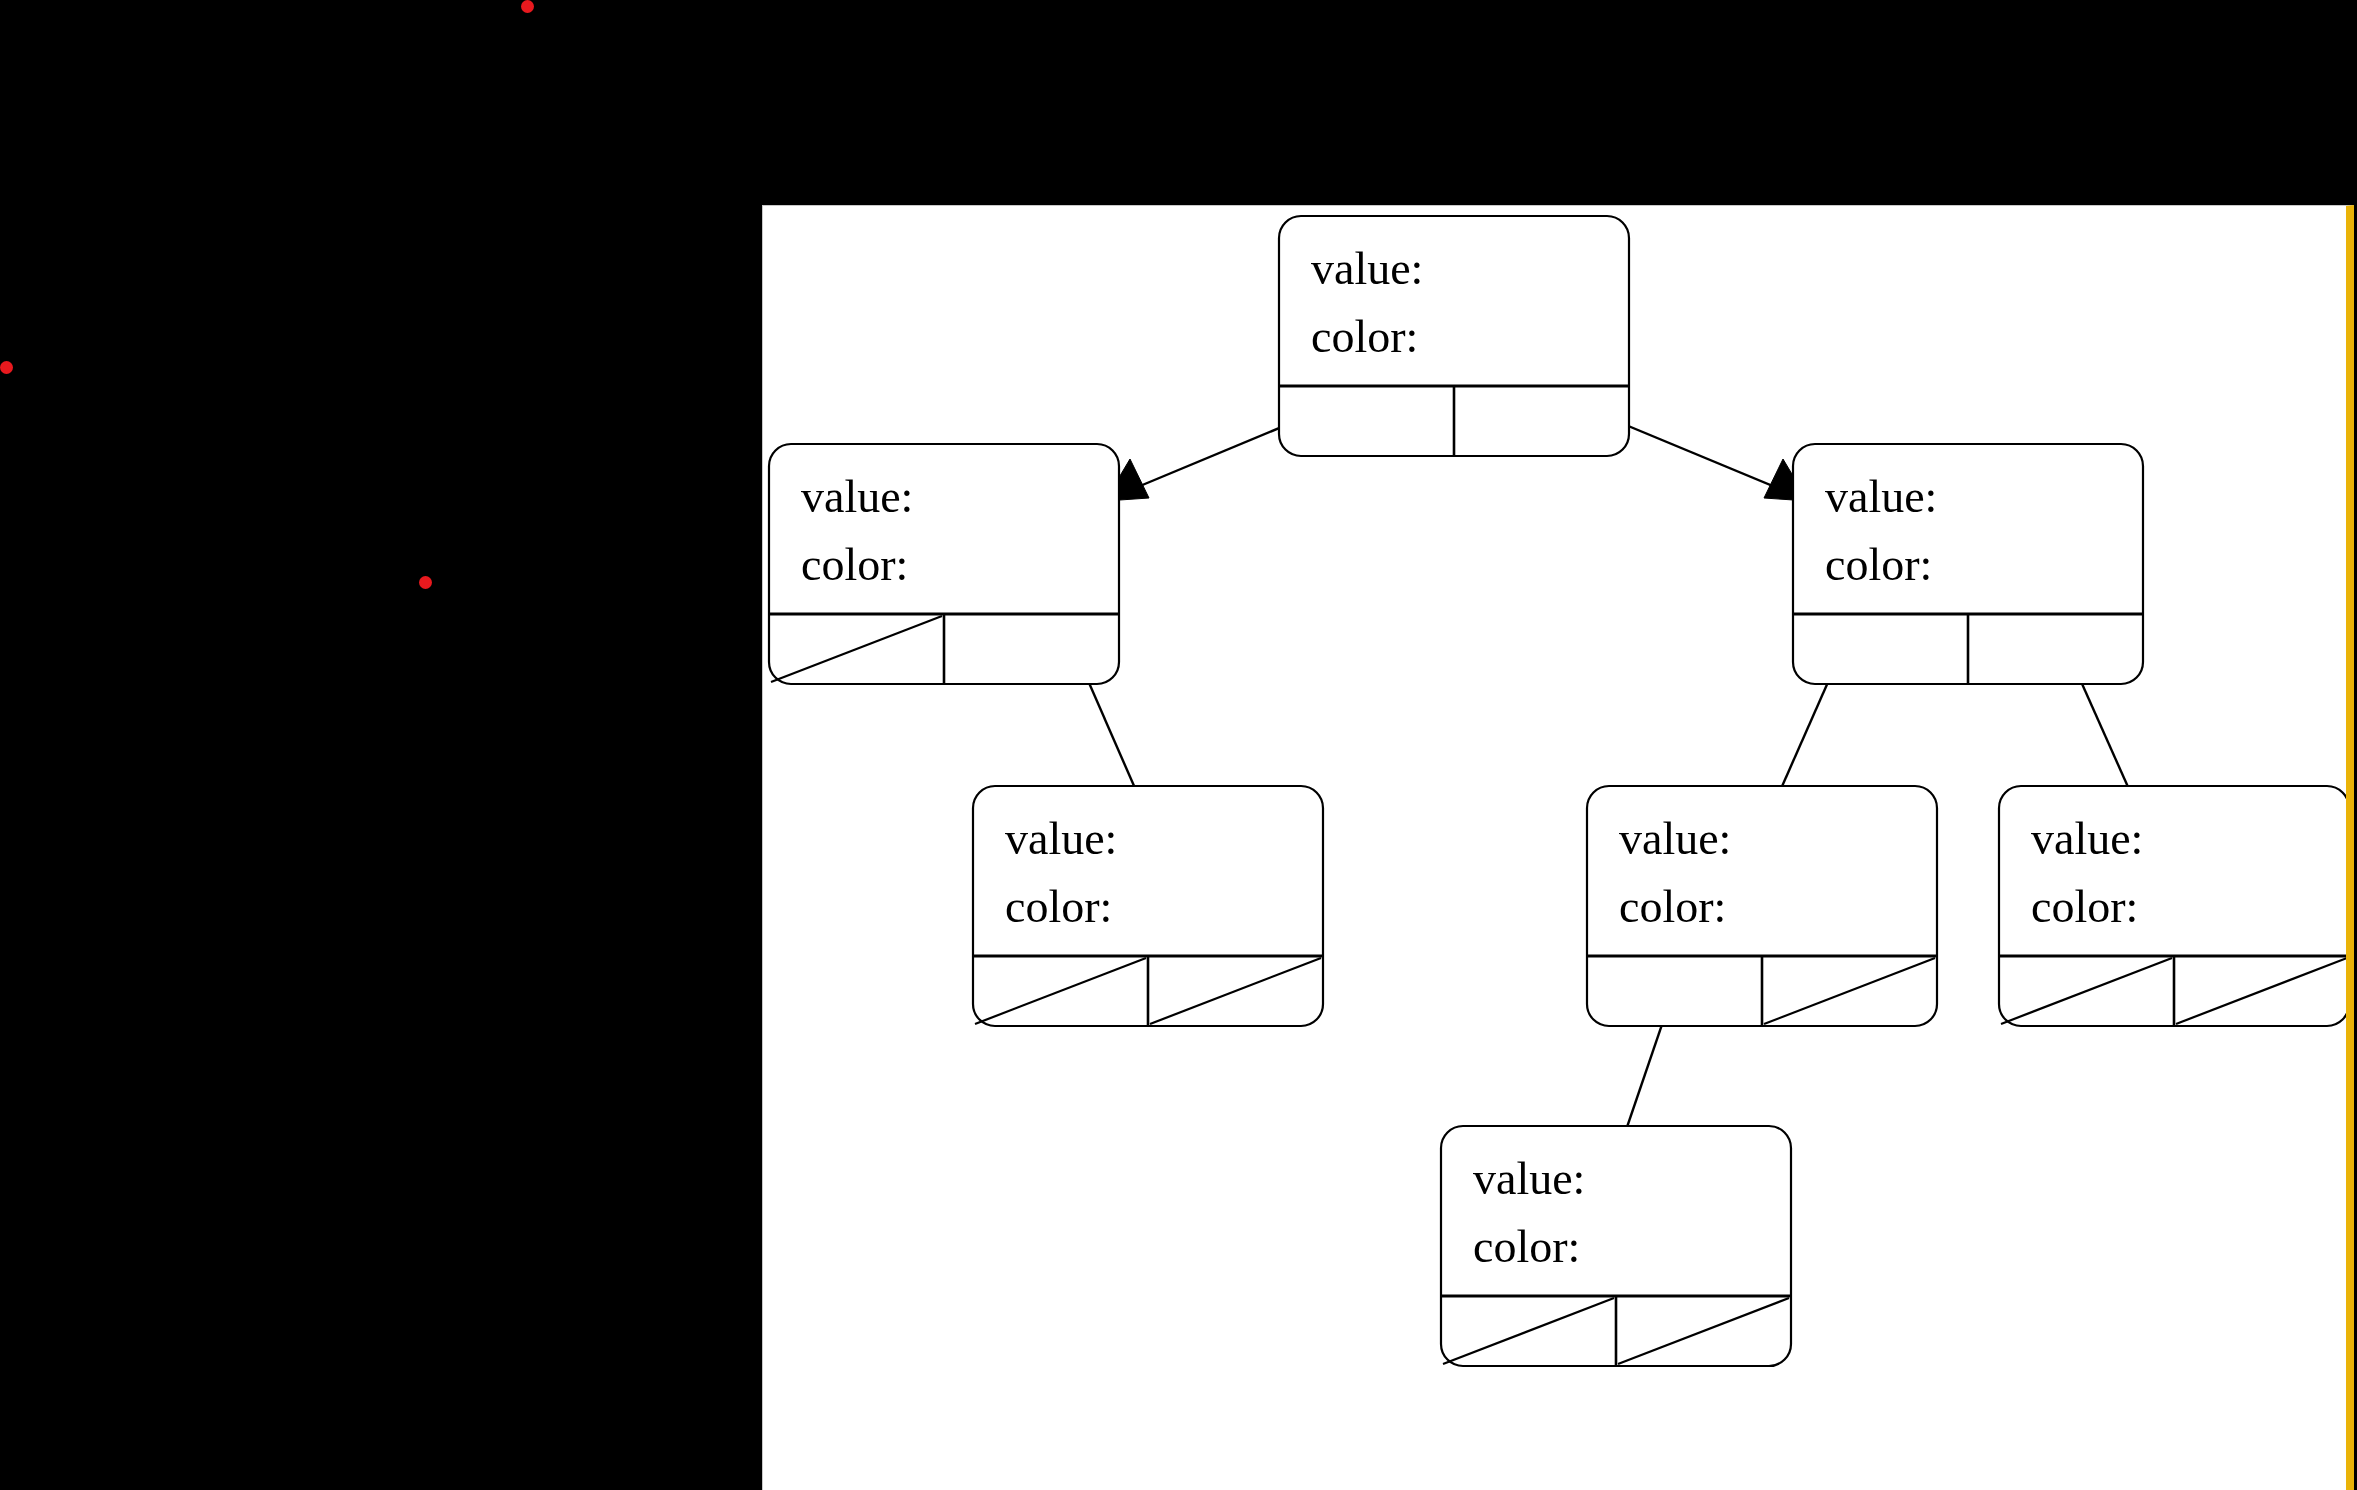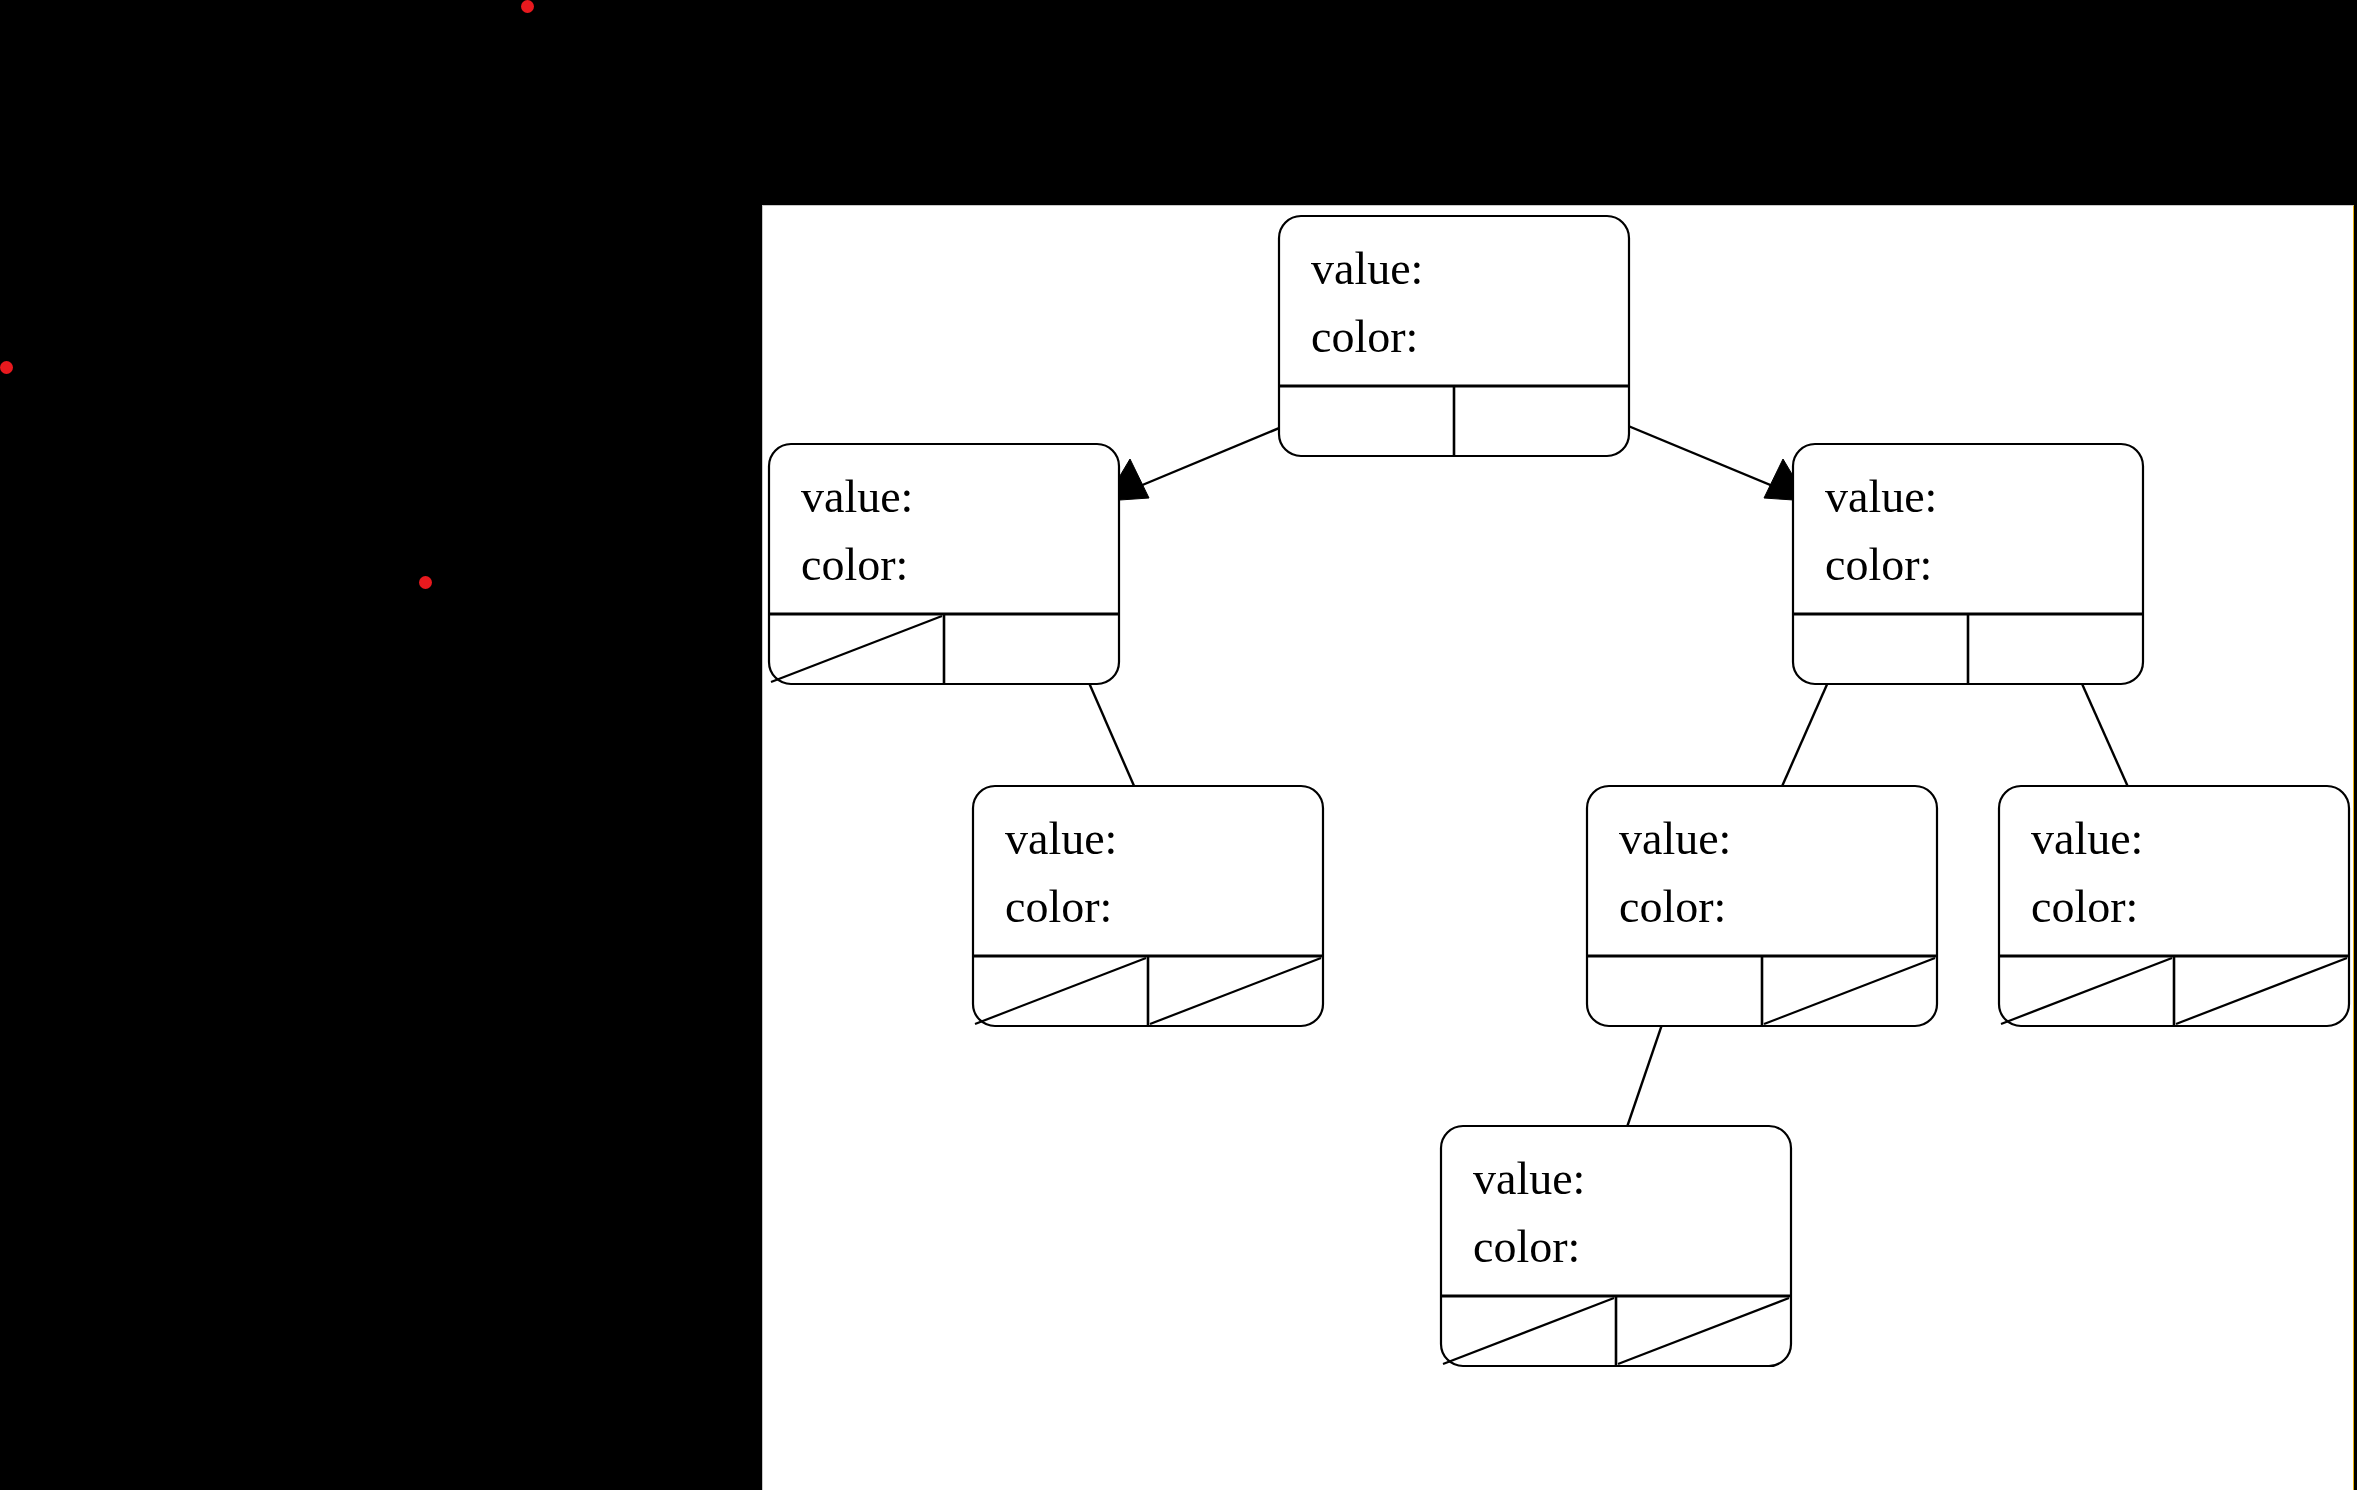--- a/index.html
+++ b/index.html
@@ -23,21 +23,21 @@
   
   #panel {
     position: absolute;
     left: 762px;
     top: 205px;
     width: 1592px;
     height: 1285px;
     background: #ffffff;
     border-left: 1px solid #c8c8c8;
     border-top: 1px solid #c8c8c8;
-    border-right: 1px solid #eab308;
+    border-right: 8px solid #eab308;
     box-sizing: border-box;
     overflow: hidden;
   }
   #graph-svg {
     position: absolute;
     left: 0;
     top: 0;
     width: 1592px;
     height: 1285px;
     display: block;

